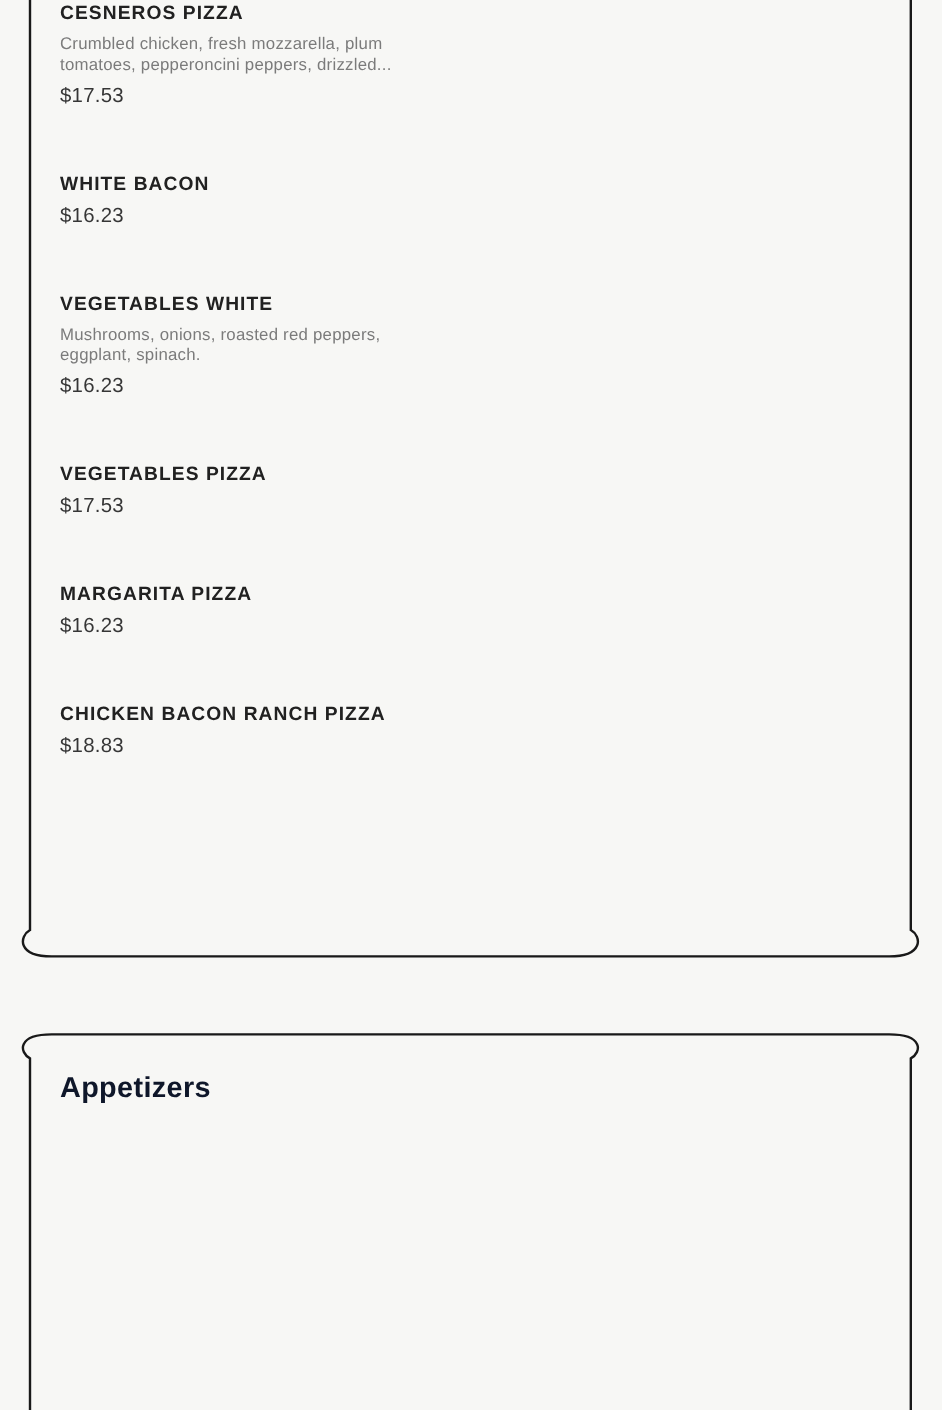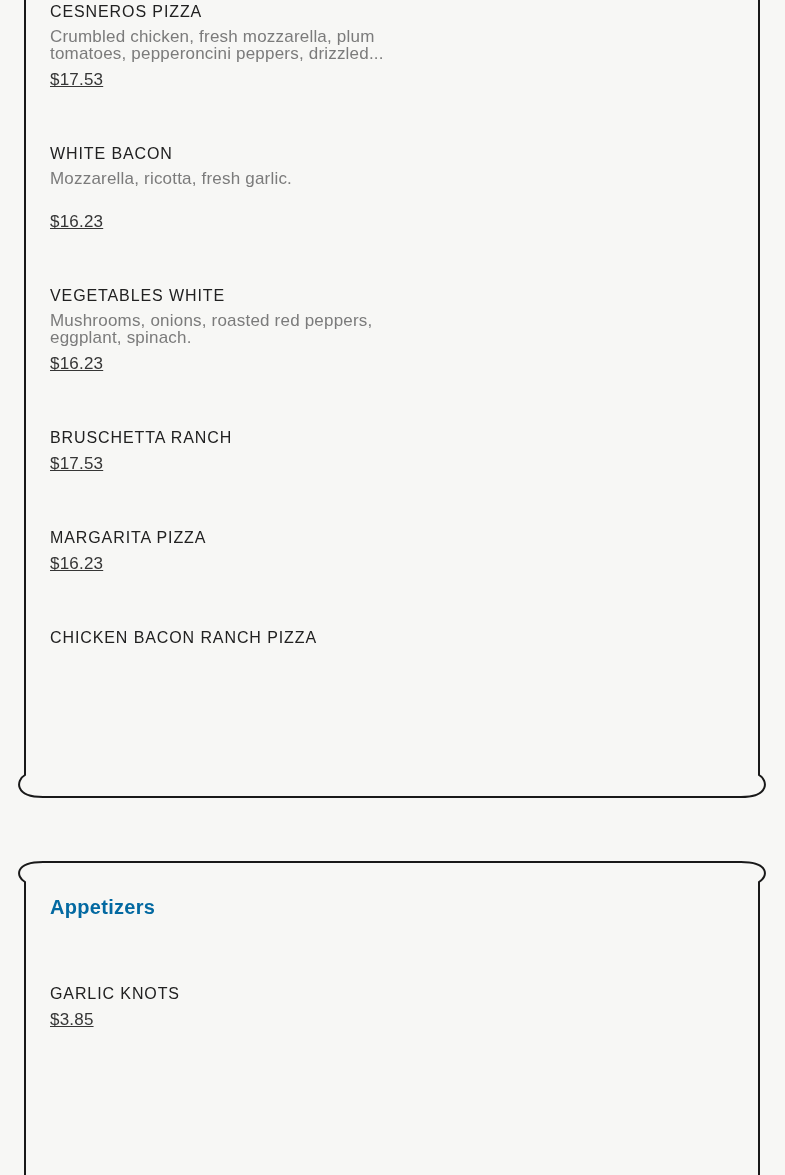--- a/index.html
+++ b/index.html
@@ -28,55 +28,54 @@
   }
   #section-1-content {
     left: 50px;
     top: 2px;
   }
   #section-2-content {
     left: 50px;
     top: 890px;
   }
   .section-title {
-    font-size: 20px;
+    font-size: 24px;
     font-weight: 700;
     line-height: 34px;
     letter-spacing: 0.3px;
-    color: #0369a1;
+    color: #0f172a;
     margin: 0 0 60px 0;
   }
   .menu-item {
     margin-bottom: 54px;
   }
   .item-name {
     font-size: 16px;
-    font-weight: 400;
+    font-weight: 700;
     line-height: 20px;
     letter-spacing: 0.9px;
     color: #212121;
     margin-bottom: 6px;
   }
   .item-desc {
-    font-size: 17px;
+    font-size: 14px;
     font-weight: 400;
     line-height: 17px;
     letter-spacing: 0.2px;
     color: #7b7b7b;
     min-height: 34px;
     margin-bottom: 8px;
     white-space: pre-line;
   }
   .item-price {
     font-size: 17px;
     font-weight: 400;
     line-height: 20px;
     letter-spacing: 0.2px;
     color: #363636;
-    text-decoration: underline;
   }
 </style>
 </head>
 <body>
 
 <svg class="frame-svg" viewBox="0 0 785 1175" xmlns="http://www.w3.org/2000/svg" aria-hidden="true">
   <path d="M 25 -4 L 25 775 C 16 780 14 797 43 797 L 741 797 C 770 797 768 780 759 775 L 759 -4" fill="none" stroke="#191919" stroke-width="2"></path>
   <path d="M 25 1179 L 25 882 C 16 877 14 862 43 862 L 741 862 C 770 862 768 877 759 882 L 759 1179" fill="none" stroke="#191919" stroke-width="2"></path>
 </svg>
 
@@ -84,50 +83,46 @@
 
   <div class="menu-item">
     <div class="item-name">CESNEROS PIZZA</div>
     <div class="item-desc">Crumbled chicken, fresh mozzarella, plum
 tomatoes, pepperoncini peppers, drizzled...</div>
     <div class="item-price">$17.53</div>
   </div>
 
   <div class="menu-item">
     <div class="item-name">WHITE BACON</div>
-    <div class="item-desc">Mozzarella, ricotta, fresh garlic.</div>
     <div class="item-price">$16.23</div>
   </div>
 
   <div class="menu-item">
     <div class="item-name">VEGETABLES WHITE</div>
     <div class="item-desc">Mushrooms, onions, roasted red peppers,
 eggplant, spinach.</div>
     <div class="item-price">$16.23</div>
   </div>
 
   <div class="menu-item">
-    <div class="item-name">BRUSCHETTA RANCH</div>
+    <div class="item-name">VEGETABLES PIZZA</div>
     <div class="item-price">$17.53</div>
   </div>
 
   <div class="menu-item">
     <div class="item-name">MARGARITA PIZZA</div>
     <div class="item-price">$16.23</div>
   </div>
 
   <div class="menu-item">
     <div class="item-name">CHICKEN BACON RANCH PIZZA</div>
+    <div class="item-price">$18.83</div>
   </div>
 
 </div>
 
 <div class="section-content" id="section-2-content">
 
   <h2 class="section-title">Appetizers</h2>
 
 
-  <div class="menu-item">
-    <div class="item-name">GARLIC KNOTS</div>
-    <div class="item-price">$3.85</div>
-  </div>
 
 </div>
 
 </body></html>

